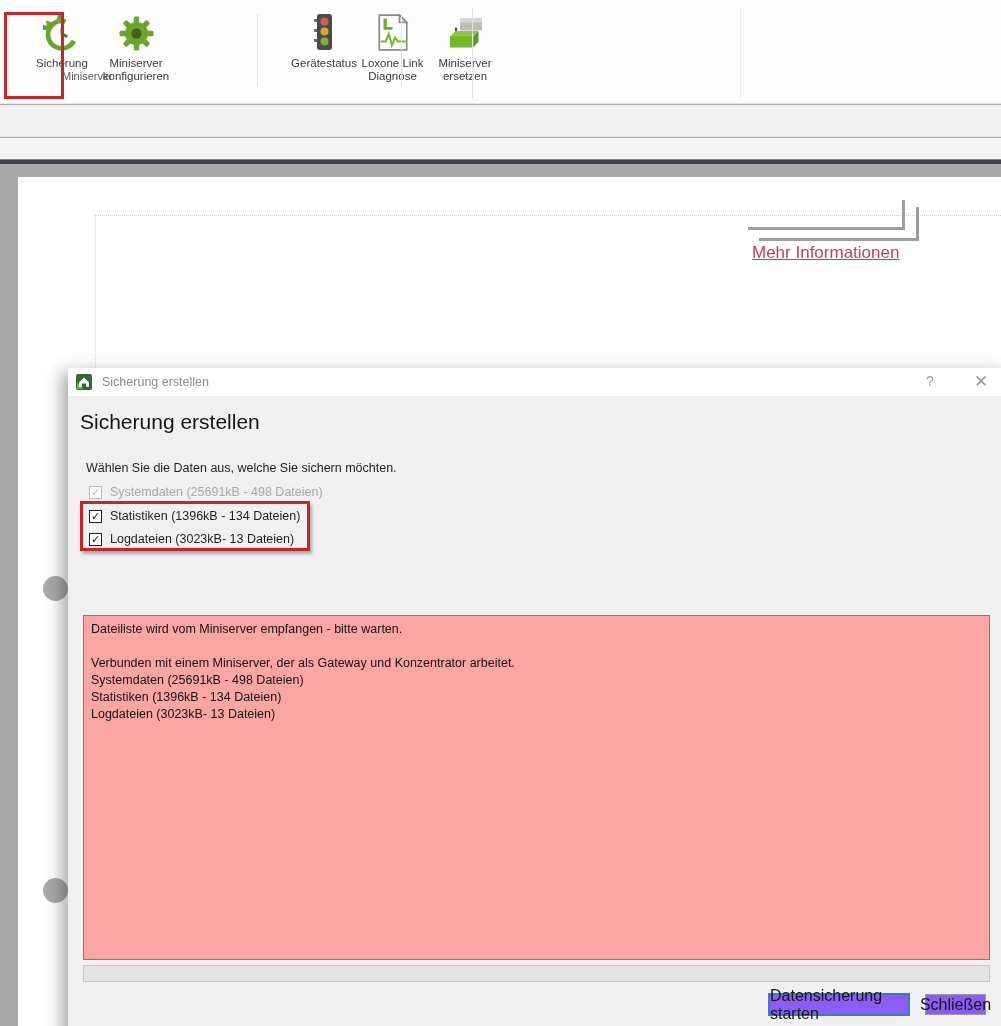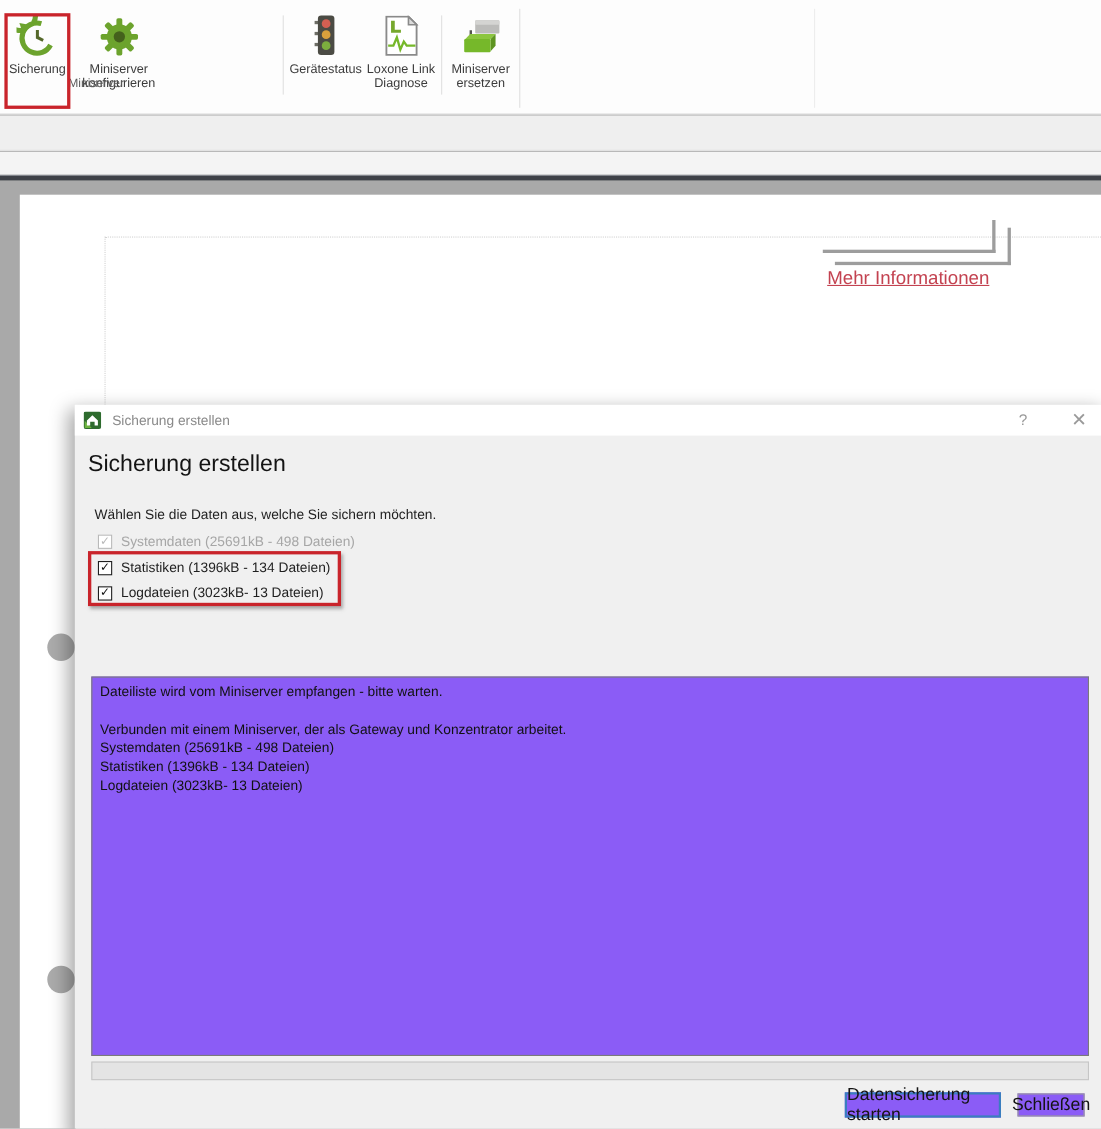--- a/index.html
+++ b/index.html
@@ -2,21 +2,21 @@
 <html><head>
 <meta charset="utf-8">
 <style>
   * { margin:0; padding:0; box-sizing:border-box; }
   html,body { width:1001px; height:1026px; overflow:hidden; font-family:"Liberation Sans", sans-serif; }
   body { position:relative; background:#a9a9a9; }
   .abs { position:absolute; }
 
   
   .ribbon { left:0; top:0; width:1001px; height:104px; background:#fdfdfd; border-bottom:1px solid #e3e3e3; z-index:5; }
-  .tb-btn { position:absolute; top:8px; height:88px; display:flex; flex-direction:column; align-items:center; cursor:default; }
+  .tb-btn { position:absolute; top:8px; height:88px; display:flex; flex-direction:column; align-items:center; cursor:default;margin-left:28px; }
   .tb-icon { height:42px; display:flex; align-items:center; justify-content:center; margin-top:4px; }
   .tb-label { font-size:11.5px; color:#3b3b3b; text-align:center; line-height:13px; margin-top:3px; }
   .tb-sep { position:absolute; top:14px; height:72px; width:1px; background:#e0e0e0; }
   .group-label { position:absolute; top:70px; left:62px; width:80px; text-align:left; font-size:11px; color:#5a5a5a; }
 
   
   .band1 { left:0; top:105px; width:1001px; height:32px; background:#efefef; border-bottom:1px solid #e6e6e6; z-index:4;}
   .band2 { left:0; top:138px; width:1001px; height:21px; background:#f4f4f4; z-index:4;}
   .darkline { left:0; top:159px; width:1001px; height:5px; background:#3e4148; border-top:1px solid #82858c; z-index:4;}
 
@@ -47,21 +47,21 @@
 
   .cb-row { position:absolute; display:flex; align-items:center; gap:8px; font-size:12.5px; color:#1f1f1f; }
   .cb-box { width:13px; height:13px; background:#fff; border:1px solid #1f1f1f; display:flex; align-items:center; justify-content:center;
             font-size:11px; line-height:11px; color:#111; }
   .cb-disabled .cb-box { border-color:#b9b9b9; color:#b9b9b9; }
   .cb-disabled .cb-label { color:#a6a6a6; }
   .row-sys { left:21px; top:117px; }
   .row-stat { left:21px; top:141px; }
   .row-log { left:21px; top:164px; }
 
-  .log-area { position:absolute; left:15px; top:247px; width:907px; height:345px; background:#8b5cf6; border:1px solid #7a7a7a;
+  .log-area { position:absolute; left:15px; top:247px; width:907px; height:345px; background:#fca5a5; border:1px solid #7a7a7a;
               padding:5px 7px; overflow:hidden; }
   .log-line { font-size:12.5px; color:#111; line-height:17px; min-height:17px; white-space:nowrap; }
 
   .progress { position:absolute; left:15px; top:597px; width:907px; height:17px; background:#e4e4e4; border:1px solid #c6c6c6; }
 
   .btn { position:absolute; background:#8b5cf6; font-size:16px; color:#141414; display:flex; align-items:center; justify-content:center;
          cursor:pointer; font-family:"Liberation Sans", sans-serif; }
   .btn-start { left:700px; top:625px; width:142px; height:23px; border:2px solid #3a7ebf; }
   .btn-close { left:857px; top:626px; width:61px; height:21px; border:1px solid #9a9a9a; }
 </style>

